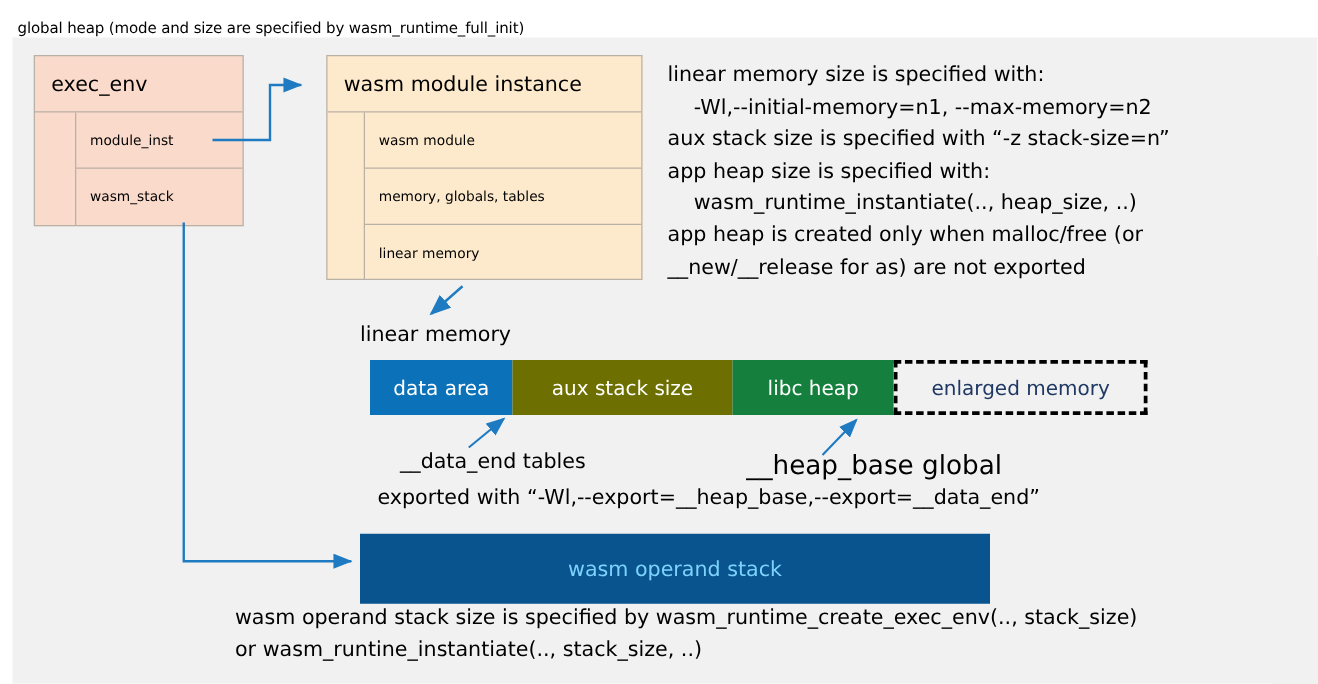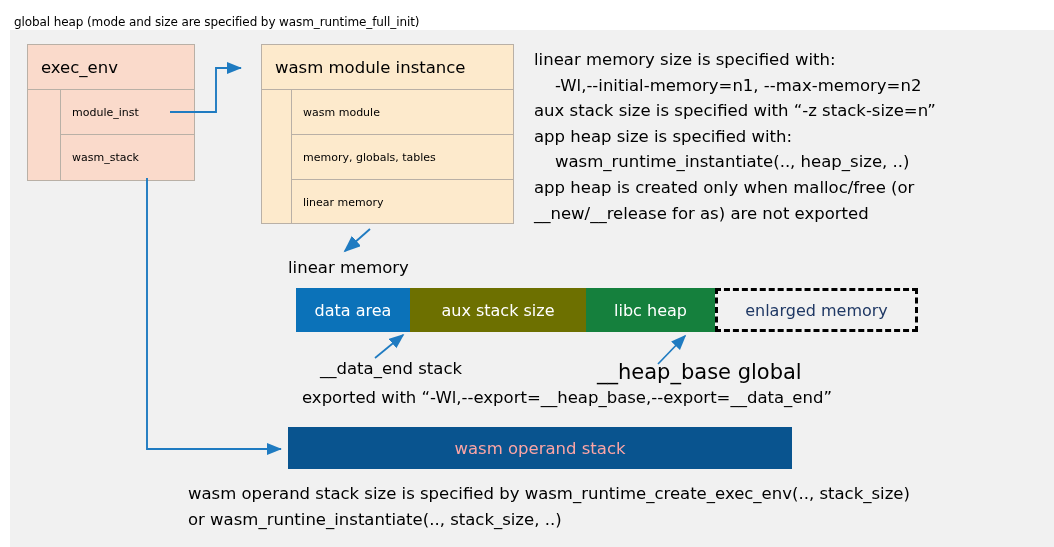--- a/index.html
+++ b/index.html
@@ -44,23 +44,23 @@
   .seg{box-sizing:border-box;display:flex;align-items:center;justify-content:center;
        font-size:16px;color:#ffffff;white-space:nowrap;}
   .seg.enlarged{color:#1f3864;border:3px dashed #000;background:#f1f1f1;}
 
   
   #ann-data-end{position:absolute;left:320px;top:359px;font-size:16.5px;color:#000;}
   #ann-heap-base{position:absolute;left:597px;top:360px;font-size:21px;color:#000;}
   #ann-exported{position:absolute;left:302px;top:388px;font-size:16.5px;color:#000;}
 
   
-  #opstack{position:absolute;left:288px;top:427px;width:504px;height:42px;
+  #opstack{position:absolute;left:288px;top:427px;width:504px;height:56px;
            background:#09548f;display:flex;align-items:center;justify-content:center;
-           color:#fca5a5;font-size:16.5px;}
+           color:#7dd3fc;font-size:16.5px;}
   #bottomnote{position:absolute;left:188px;top:481px;font-size:16.5px;color:#000;
               line-height:26px;white-space:pre;}
 
   svg.conn{position:absolute;left:0;top:0;width:1054px;height:547px;
            pointer-events:none;overflow:visible;}
 </style>
 </head>
 <body>
 
 <div id="panel" style="background: rgb(241, 241, 241);"></div>
@@ -99,21 +99,21 @@
 __new/__release for as) are not exported</div>
 
 <div id="lm-label">linear memory</div>
 <div id="membar">
   <div class="seg" style="width: 114px; background: rgb(11, 114, 185);">data area</div>
   <div class="seg" style="width: 176px; background: rgb(109, 112, 0);">aux stack size</div>
   <div class="seg" style="width: 129px; background: #15803d;">libc heap</div>
   <div class="seg enlarged" style="width: 203px;">enlarged memory</div>
 </div>
 
-<div id="ann-data-end">__data_end stack</div>
+<div id="ann-data-end">__data_end tables</div>
 <div id="ann-heap-base">__heap_base global</div>
 <div id="ann-exported">exported with “-Wl,--export=__heap_base,--export=__data_end”</div>
 
 <div id="opstack" style="background: rgb(9, 84, 143);">wasm operand stack</div>
 <div id="bottomnote">wasm operand stack size is specified by wasm_runtime_create_exec_env(.., stack_size)
 or wasm_runtine_instantiate(.., stack_size, ..)</div>
 
 <svg class="conn">
   <defs>
     <marker id="ah" markerWidth="9" markerHeight="9" refX="7.5" refY="3.2" orient="auto">

